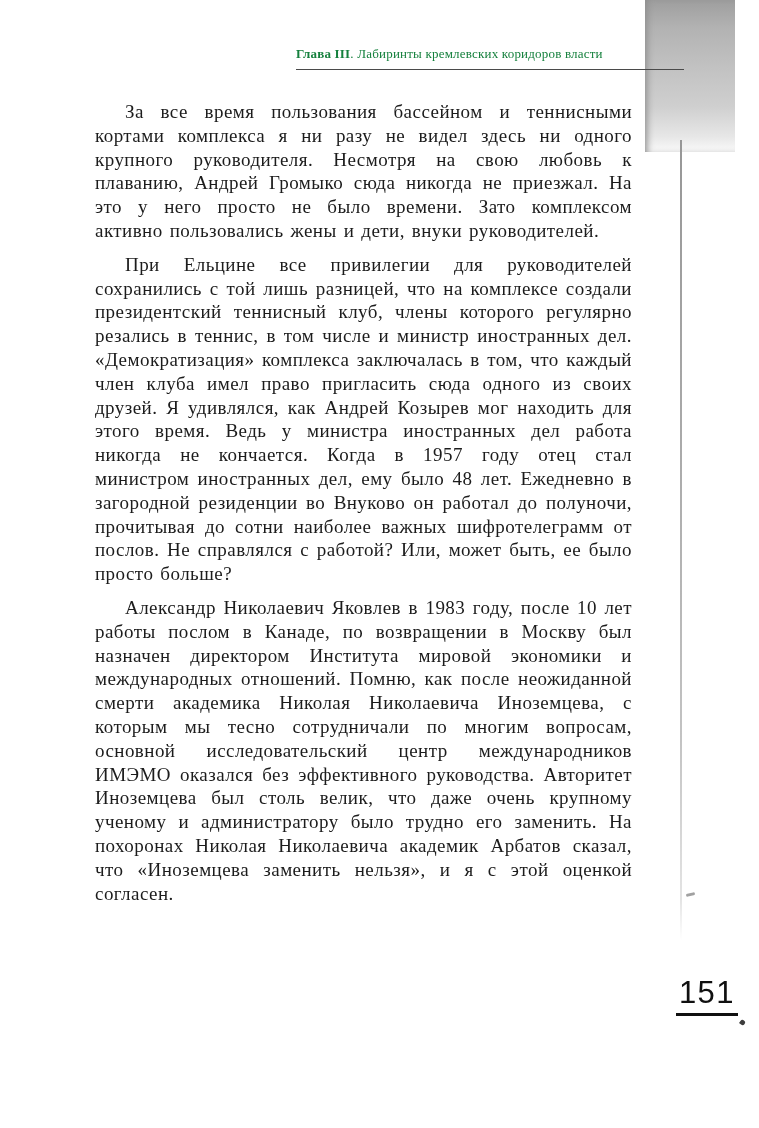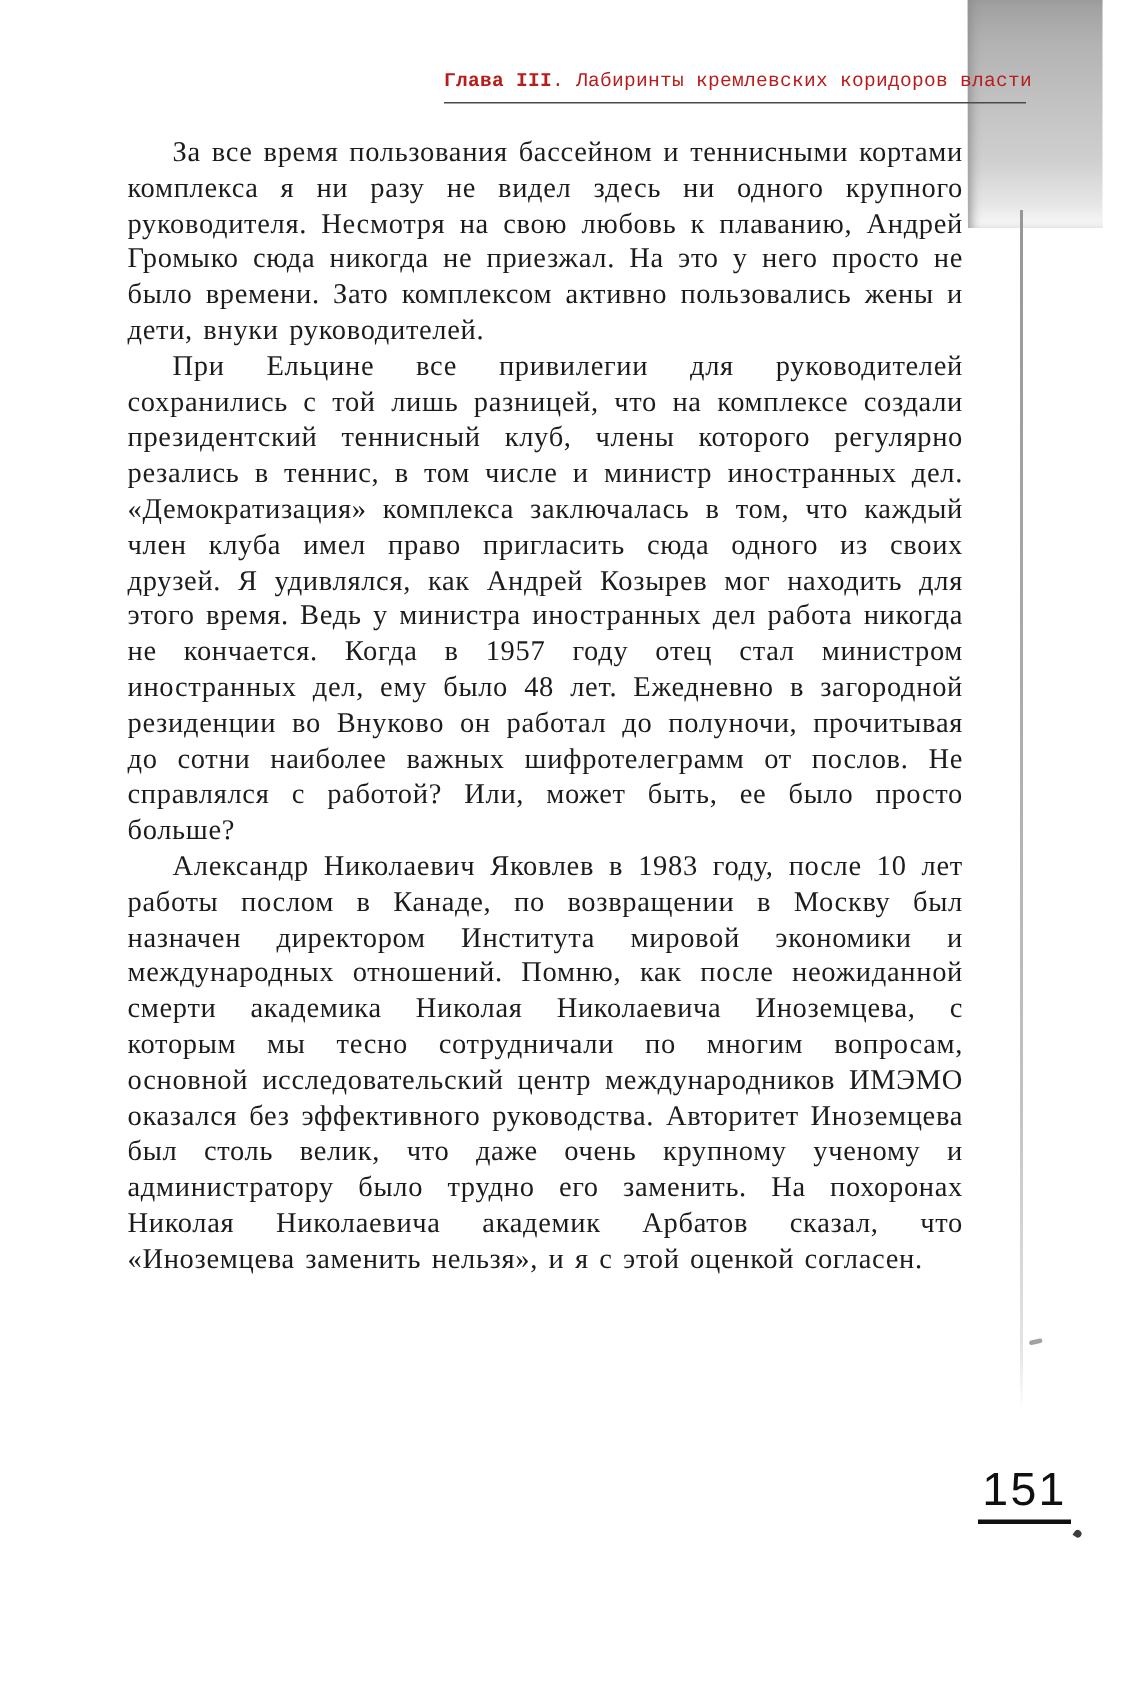--- a/index.html
+++ b/index.html
@@ -49,48 +49,48 @@
     transform: rotate(-12deg);
     opacity: 0.8;
   }
 
   
   .running-head {
     position: absolute;
     left: 296px;
     top: 46px;
     width: 388px;
-    font-family: Liberation Mono, monospace;
+    font-family: Liberation Serif, serif;
     font-size: 13px;
-    color: #b91c1c;
+    color: #15803d;
     letter-spacing: 0.2px;
     padding-bottom: 7px;
     border-bottom: 1px solid #4a4a4a;
     white-space: nowrap;
   }
   .running-head .chapter { font-weight: bold; }
 
   
   .body-text {
     position: absolute;
     left: 85px;
     top: 90px;
     width: 557px;
     font-size: 19px;
     line-height: 23.8px;
     text-align: justify;
     letter-spacing: 0.45px;
     word-spacing: 1.8px;
   }
-  .body-text p { margin: 0; text-indent: 30px; }
+  .body-text p { margin: 10px; text-indent: 30px; }
 
   
   .page-number-block {
     position: absolute;
-    left: 652px;
+    left: 676px;
     top: 976px;
     width: 62px;
   }
   .page-number {
     font-family: "Liberation Sans", "DejaVu Sans", sans-serif;
     font-size: 31px;
     line-height: 34px;
     color: #101010;
     letter-spacing: 1.5px;
     text-align: center;

